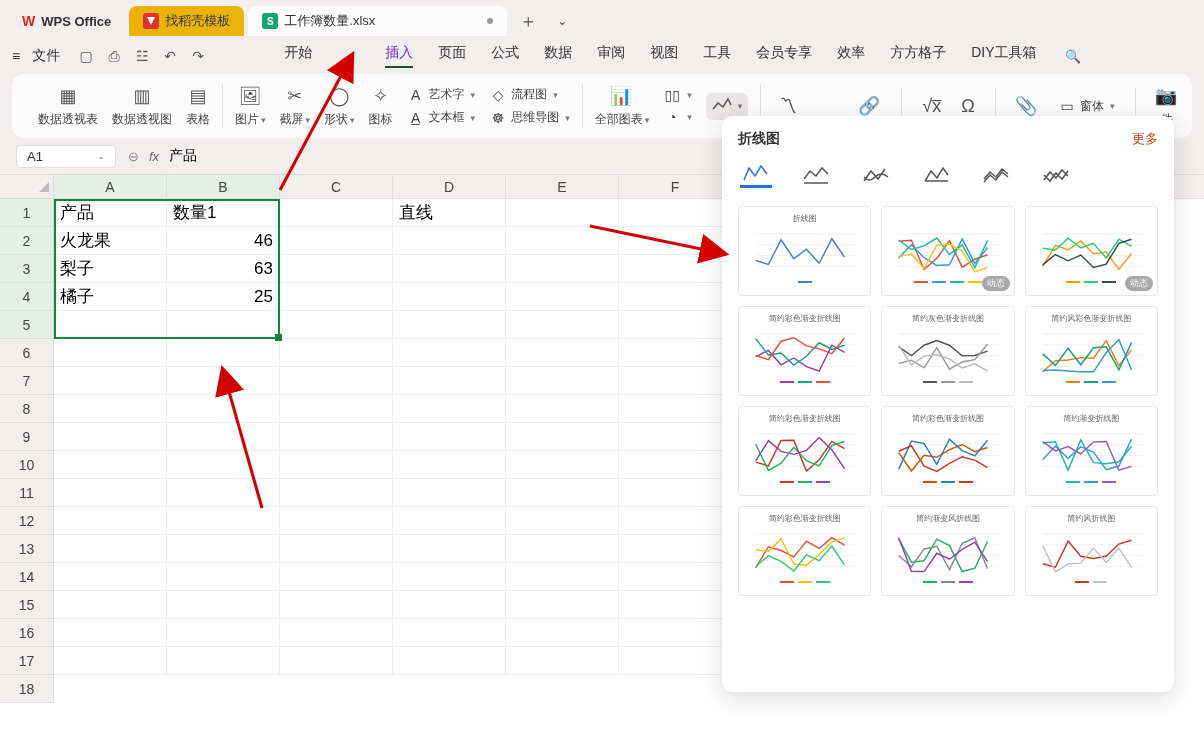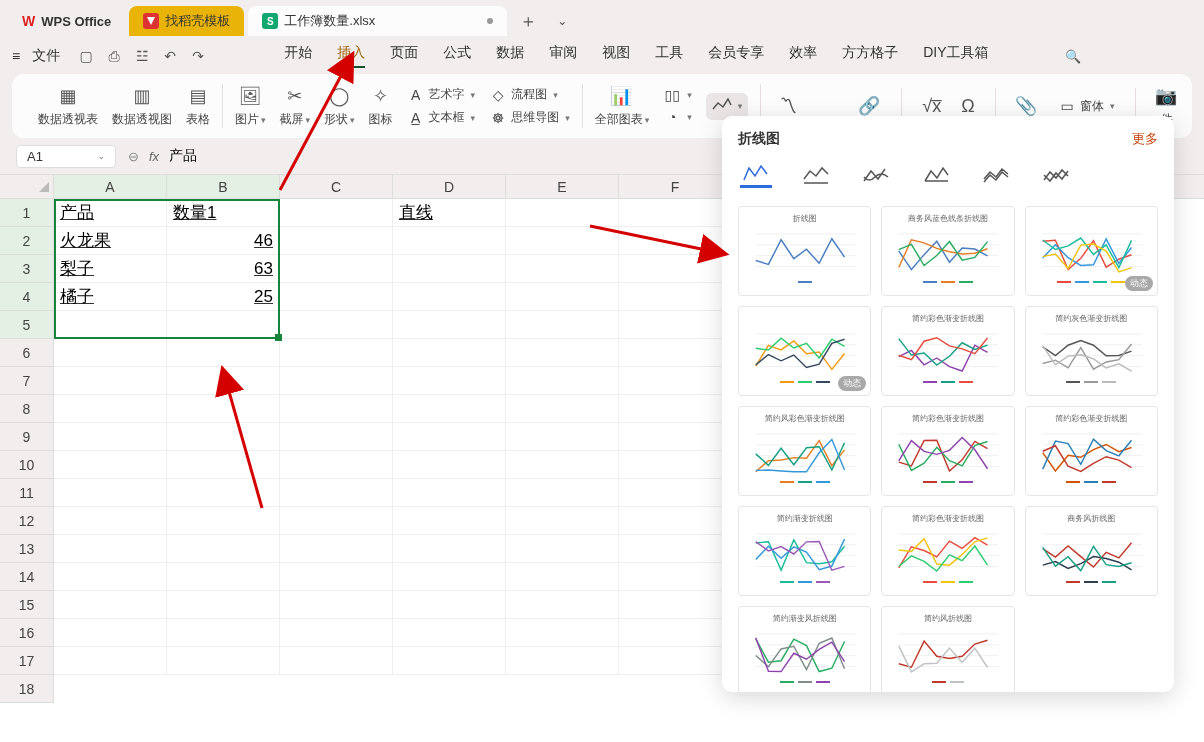--- a/index.html
+++ b/index.html
@@ -43,21 +43,21 @@
     display: flex;
     align-items: center;
     padding: 0 12px;
     gap: 8px;
   }
   .menu-bar .ham { font-size: 14px; margin-right:4px;}
   .menu-bar .file { font-size: 14px; margin-right:8px;}
   .qa-icon { width: 20px; display: inline-flex; justify-content: center; color: #555; font-size: 14px;}
   .menu-items { display: flex; gap: 25px; margin-left: 68px; font-size: 14px; }
   .menu-item { cursor: pointer; padding-bottom:4px;}
-  .menu-item.active { color: #a16207; border-bottom: 2px solid #14532d; }
+  .menu-item.active { color: #6d28d9; border-bottom: 2px solid #14532d; margin-left: 48px; }
   .search-icon { margin-left: auto; margin-right:110px; color:#555;}
   
   .ribbon {
     background: #fdfcfc;
     border-radius: 12px;
     margin: 0 12px;
     padding: 8px 14px;
     display: flex;
     align-items: center;
     gap: 0;
@@ -95,21 +95,21 @@
   }
   .corner { position:absolute; left:0; top:0; width:54px; height:24px; background:#f3eeee; border-right:1px solid #ddd; border-bottom:1px solid #ddd; display:flex; align-items:center; justify-content:flex-end; padding-right:4px;}
   .corner::before{ content:""; width:0; height:0; border-left:10px solid transparent; border-bottom:10px solid #bbb;}
   .col-headers { position:absolute; left:54px; top:0; right:0; height:24px; display:flex; background:#f3eeee; border-bottom:1px solid #ddd;}
   .col-h { width:113px; text-align:center; border-right:1px solid #ddd; font-size:14px; line-height:24px; color:#444;}
   .col-h.sel { background:#e4f0e4;}
   .row-headers { position:absolute; left:0; top:24px; width:54px; background:#f3eeee; border-right:1px solid #ddd;}
   .row-h { height:28px; text-align:center; line-height:28px; border-bottom:1px solid #ddd; font-size:14px; color:#444;}
   .row-h.sel { background:#e4f0e4;}
   .cells { position:absolute; left:54px; top:24px; }
-  .cell-row { display:flex;text-decoration:underline;}
+  .cell-row { display:flex;}
   .cell { width:113px; height:28px; border-right:1px solid #eee; border-bottom:1px solid #eee; padding:2px 6px; font-size:17px; color:#000; display:flex; align-items:center;}
   .cell.num { justify-content:flex-end;}
   .selection-box { position:absolute; border:2px solid #17843b; pointer-events:none;}
   .selection-box::after { content:""; position:absolute; right:-4px; bottom:-4px; width:7px; height:7px; background:#17843b;}
   
   
   .chart-panel {
     position:absolute;
     right:30px;
     top:116px;
@@ -518,37 +518,20 @@
           <line x1="6" y1="24" x2="116" y2="24" stroke="#eee"></line>
           <line x1="6" y1="36" x2="116" y2="36" stroke="#eee"></line>
           <line x1="6" y1="48" x2="116" y2="48" stroke="#eee"></line>
           <polyline points="6,41.4 20,45.7 34,18.5 48,39.4 62,29.0 76,44.4 90,17.4 104,37.6 " stroke="#4a7ec2" fill="none" stroke-width="1.6"></polyline>
         </svg>
         <div class="t-legend">
           <span style="background:#4a7ec2"></span>
         </div>
       </div>
       <div class="cp-thumb">
-        <div class="t-title">商务风蓝色线条折线图</div>
-        <svg viewBox="0 0 120 64">
-          <line x1="6" y1="12" x2="116" y2="12" stroke="#eee"></line>
-          <line x1="6" y1="24" x2="116" y2="24" stroke="#eee"></line>
-          <line x1="6" y1="36" x2="116" y2="36" stroke="#eee"></line>
-          <line x1="6" y1="48" x2="116" y2="48" stroke="#eee"></line>
-          <polyline points="6,30.8 20,51.4 34,34.9 48,20.2 62,43.3 76,27.5 90,28.7 104,36.3 " stroke="#4a7ec2" fill="none" stroke-width="1.6"></polyline>
-          <polyline points="6,49.1 20,18.5 34,21.9 48,28.0 62,31.8 76,34.3 90,33.3 104,28.4 " stroke="#e67e22" fill="none" stroke-width="1.6"></polyline>
-          <polyline points="6,29.4 20,23.5 34,46.9 48,35.8 62,20.4 76,41.0 90,38.0 104,20.5 " stroke="#27ae60" fill="none" stroke-width="1.6"></polyline>
-        </svg>
-        <div class="t-legend">
-          <span style="background:#4a7ec2"></span>
-          <span style="background:#e67e22"></span>
-          <span style="background:#27ae60"></span>
-        </div>
-      </div>
-      <div class="cp-thumb">
         <div class="t-title"></div>
         <svg viewBox="0 0 120 64">
           <line x1="6" y1="12" x2="116" y2="12" stroke="#eee"></line>
           <line x1="6" y1="24" x2="116" y2="24" stroke="#eee"></line>
           <line x1="6" y1="36" x2="116" y2="36" stroke="#eee"></line>
           <line x1="6" y1="48" x2="116" y2="48" stroke="#eee"></line>
           <polyline points="6,20.2 20,19.0 34,51.3 48,39.0 62,19.6 76,48.7 90,40.0 104,35.0 " stroke="#e74c3c" fill="none" stroke-width="1.6"></polyline>
           <polyline points="6,38.5 20,24.1 34,38.3 48,46.8 62,46.1 76,17.5 90,44.6 104,27.1 " stroke="#3498db" fill="none" stroke-width="1.6"></polyline>
           <polyline points="6,18.8 20,29.2 34,25.3 48,16.6 62,34.7 76,24.2 90,49.2 104,19.2 " stroke="#1abc9c" fill="none" stroke-width="1.6"></polyline>
           <polyline points="6,37.1 20,34.2 34,50.3 48,24.4 62,23.2 76,30.9 90,53.9 104,49.3 " stroke="#f1c40f" fill="none" stroke-width="1.6"></polyline>
@@ -689,37 +672,20 @@
           <line x1="6" y1="36" x2="116" y2="36" stroke="#eee"></line>
           <line x1="6" y1="48" x2="116" y2="48" stroke="#eee"></line>
           <polyline points="6,49.4 20,26.2 34,30.4 48,37.4 62,20.0 76,28.1 90,16.1 104,24.3 " stroke="#e74c3c" fill="none" stroke-width="1.6"></polyline>
           <polyline points="6,29.7 20,31.3 34,17.4 48,45.2 62,46.5 76,34.8 90,20.8 104,16.4 " stroke="#f1c40f" fill="none" stroke-width="1.6"></polyline>
           <polyline points="6,48.0 20,36.3 34,42.4 48,53.0 62,35.1 76,41.5 90,25.4 104,46.5 " stroke="#2ecc71" fill="none" stroke-width="1.6"></polyline>
         </svg>
         <div class="t-legend">
           <span style="background:#e74c3c"></span>
           <span style="background:#f1c40f"></span>
           <span style="background:#2ecc71"></span>
-        </div>
-      </div>
-      <div class="cp-thumb">
-        <div class="t-title">商务风折线图</div>
-        <svg viewBox="0 0 120 64">
-          <line x1="6" y1="12" x2="116" y2="12" stroke="#eee"></line>
-          <line x1="6" y1="24" x2="116" y2="24" stroke="#eee"></line>
-          <line x1="6" y1="36" x2="116" y2="36" stroke="#eee"></line>
-          <line x1="6" y1="48" x2="116" y2="48" stroke="#eee"></line>
-          <polyline points="6,28.2 20,37.5 34,25.2 48,37.1 62,48.6 76,32.4 90,38.6 104,21.7 " stroke="#c0392b" fill="none" stroke-width="1.6"></polyline>
-          <polyline points="6,46.5 20,42.6 34,50.2 48,44.8 62,37.1 76,39.1 90,43.3 104,51.8 " stroke="#2c3e50" fill="none" stroke-width="1.6"></polyline>
-          <polyline points="6,26.8 20,47.6 34,37.2 48,52.6 62,25.7 76,45.9 90,47.9 104,43.9 " stroke="#16a085" fill="none" stroke-width="1.6"></polyline>
-        </svg>
-        <div class="t-legend">
-          <span style="background:#c0392b"></span>
-          <span style="background:#2c3e50"></span>
-          <span style="background:#16a085"></span>
         </div>
       </div>
       <div class="cp-thumb">
         <div class="t-title">简约渐变风折线图</div>
         <svg viewBox="0 0 120 64">
           <line x1="6" y1="12" x2="116" y2="12" stroke="#eee"></line>
           <line x1="6" y1="24" x2="116" y2="24" stroke="#eee"></line>
           <line x1="6" y1="36" x2="116" y2="36" stroke="#eee"></line>
           <line x1="6" y1="48" x2="116" y2="48" stroke="#eee"></line>
           <polyline points="6,17.6 20,43.2 34,41.6 48,17.9 62,24.9 76,53.6 90,49.9 104,20.4 " stroke="#27ae60" fill="none" stroke-width="1.6"></polyline>

